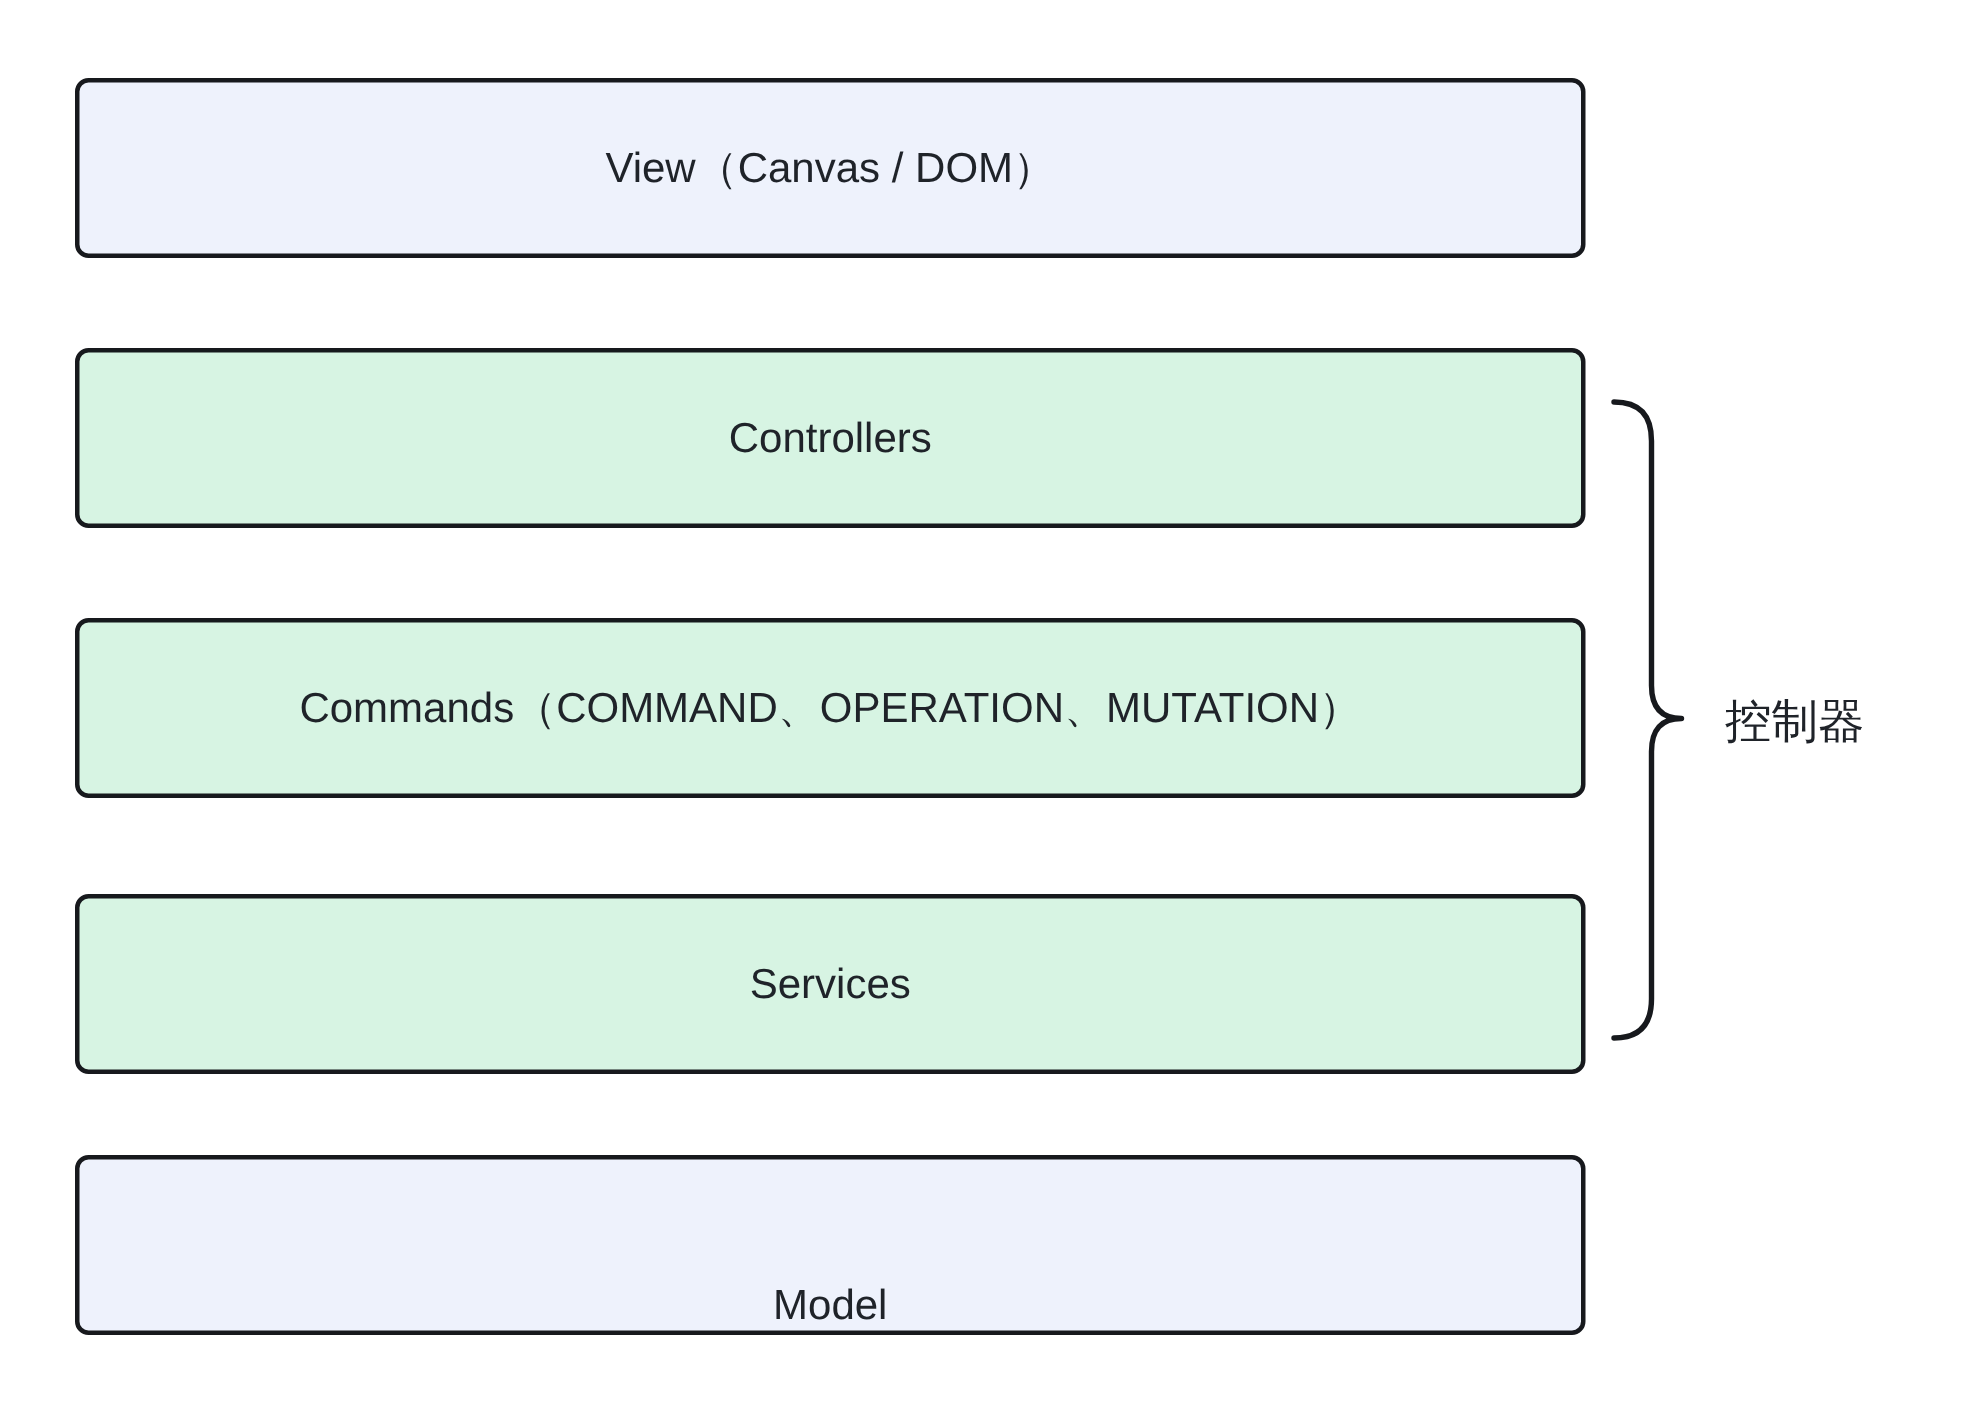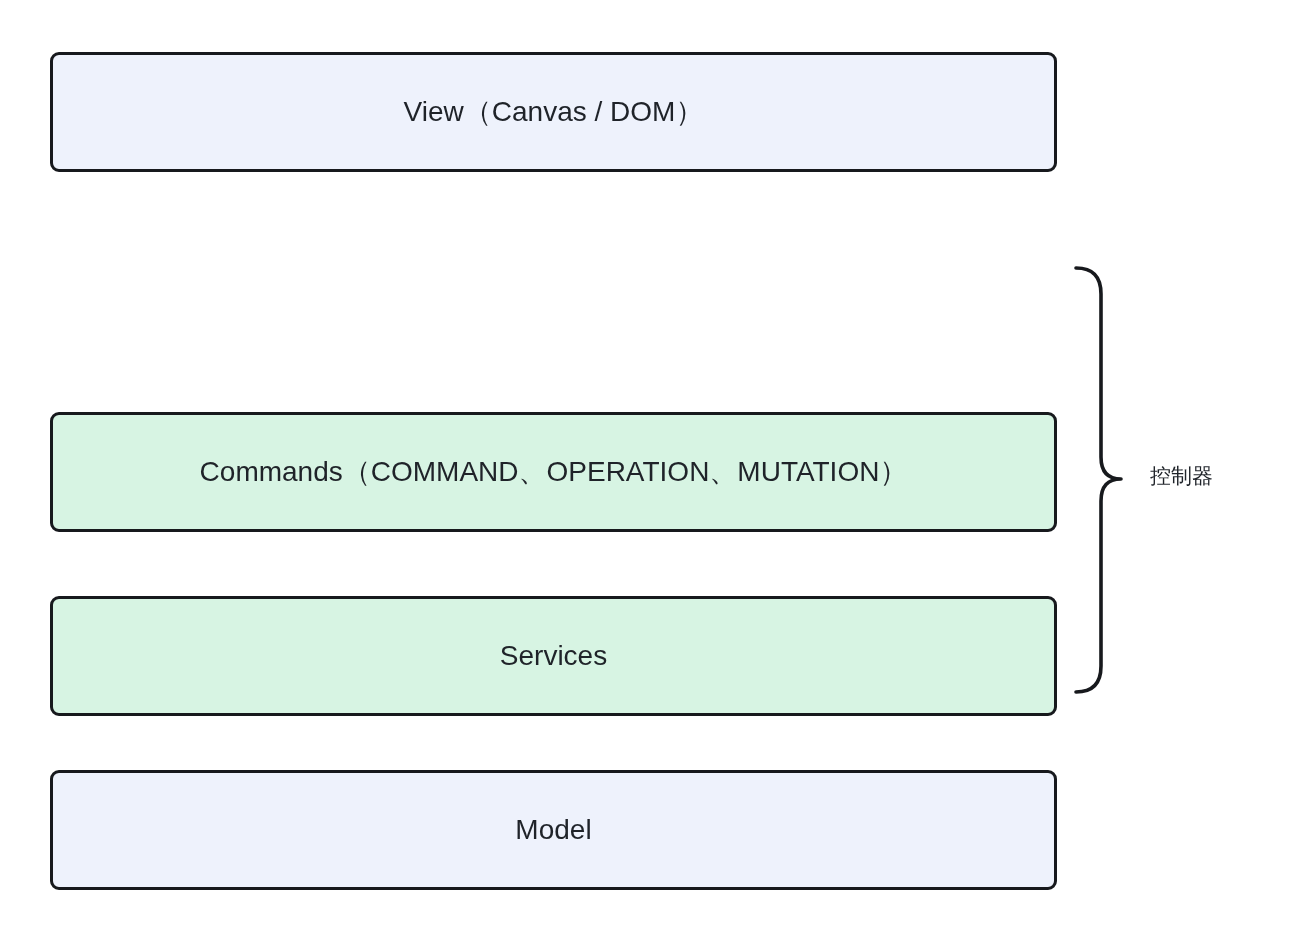--- a/index.html
+++ b/index.html
@@ -31,54 +31,57 @@
     justify-content: center;
   }
   .layer-box .layer-label {
     font-size: 28px;
     line-height: 1.2;
     color: var(--text, #1f2329);
     white-space: nowrap;
   }
   .fill-view  { background: var(--view-fill, #eef2fc); }
   .fill-ctrl  { background: var(--controller-fill, #d7f4e3); }
-  .fill-model { background: var(--model-fill, #eef2fc); }
+  .fill-model { background: var(--model-fill, #eef2fc); align-items: flex-end; }
 
   .box-view        { top: 52px; }
   .box-controllers { top: 232px; }
   .box-commands    { top: 412px; }
   .box-services    { top: 596px; text-align: center; }
   .box-model       { top: 770px; }
 
   .brace-svg {
     position: absolute;
     left: 1068px;
     top: 264px;
     width: 60px;
     height: 432px;
   }
   .brace-label {
     position: absolute;
     left: 1150px;
     top: 464px;
-    font-size: 21px;
+    font-size: 31px;
     line-height: 1.1;
     color: var(--text, #1f2329);
     white-space: nowrap;
   }
 </style>
 </head>
 <body>
 
 <div class="canvas">
 
   <div class="layer-box fill-view box-view">
     <span class="layer-label">View（Canvas / DOM）</span>
   </div>
 
+  <div class="layer-box fill-ctrl box-controllers">
+    <span class="layer-label">Controllers</span>
+  </div>
 
   <div class="layer-box fill-ctrl box-commands">
     <span class="layer-label">Commands（COMMAND、OPERATION、MUTATION）</span>
   </div>
 
   <div class="layer-box fill-ctrl box-services">
     <span class="layer-label">Services</span>
   </div>
 
   <div class="layer-box fill-model box-model">

